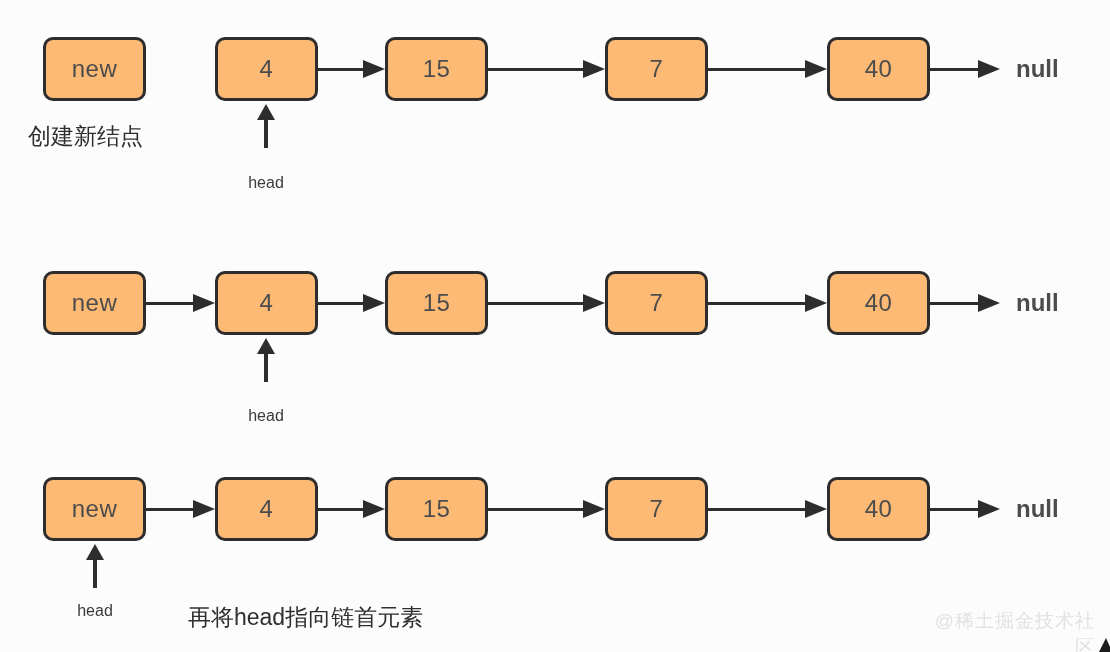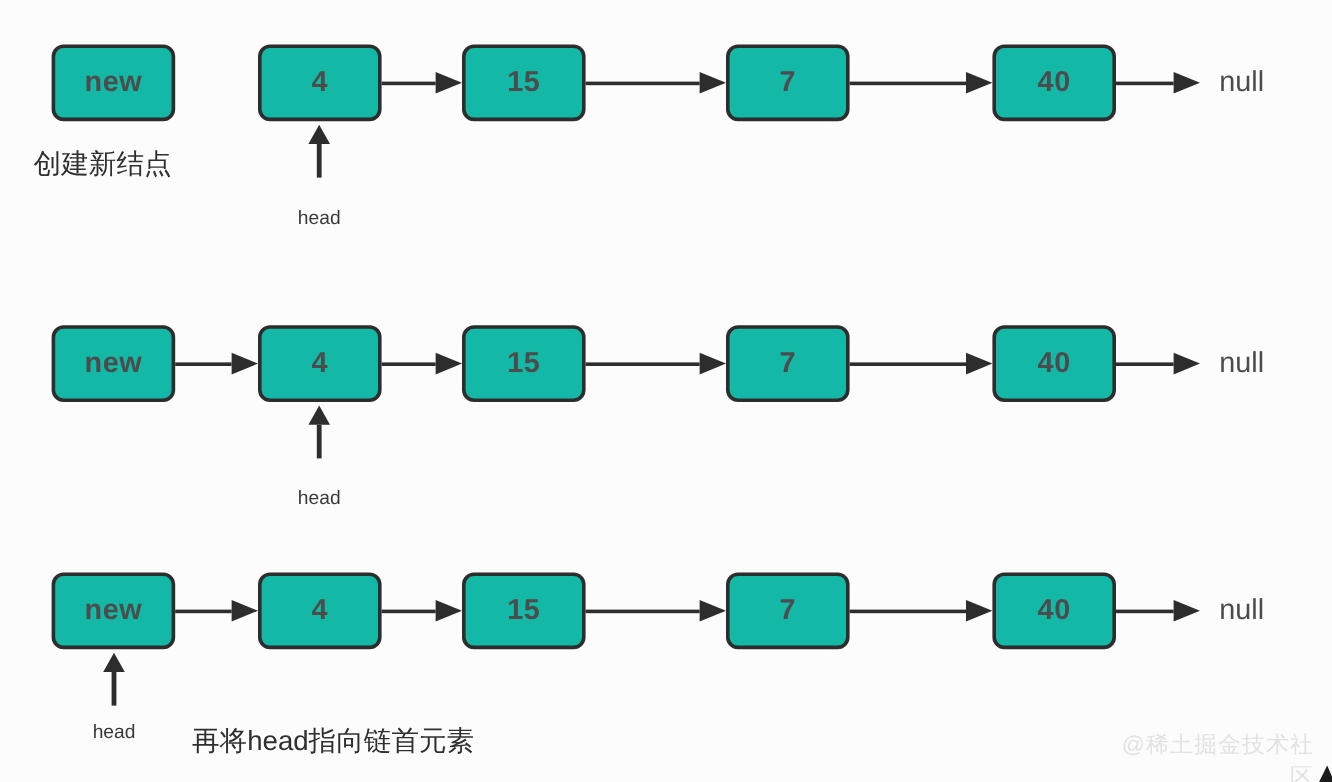--- a/index.html
+++ b/index.html
@@ -17,25 +17,24 @@
     position:relative;
     overflow:hidden;
   }
   .canvas{position:absolute;left:0;top:0;width:1110px;height:652px;}
 
   .node{
     position:absolute;
     width:103px;height:64px;
     border:3px solid var(--stroke);
     border-radius:10px;
-    background:#14b8a6;
+    background:#fdba74;
     display:flex;align-items:center;justify-content:center;
     font-size:24px;color:var(--node-text);
     letter-spacing:0.5px;
-    font-weight:bold;
   }
 
   
   .harrow{
     position:absolute;height:3px;background:var(--stroke);
   }
   .harrow::after{
     content:"";position:absolute;right:-22px;top:-7.5px;
     width:0;height:0;
     border-left:22px solid var(--stroke);
@@ -50,21 +49,21 @@
   .varrow::before{
     content:"";position:absolute;top:-16px;left:-7px;
     width:0;height:0;
     border-bottom:16px solid var(--stroke);
     border-left:9px solid transparent;
     border-right:9px solid transparent;
   }
 
   .nulltext{
     position:absolute;width:60px;height:64px;line-height:64px;
-    font-size:24px;color:var(--node-text);text-align:left;
+    font-size:24px;color:var(--node-text);text-align:left;font-weight:bold;
   }
   .headlabel{
     position:absolute;width:100px;text-align:center;
     font-size:16px;color:var(--label-text);
   }
   .caption{
     position:absolute;font-size:23px;color:var(--caption-text);
     white-space:nowrap;
   }
   .watermark{
@@ -154,20 +153,20 @@
     </div>
 
   <div class="harrow" style="left:318px;top:507.5px;width:45px"></div>
   <div class="harrow" style="left:488px;top:507.5px;width:95px"></div>
   <div class="harrow" style="left:708px;top:507.5px;width:97px"></div>
   <div class="harrow" style="left:930px;top:507.5px;width:48px"></div>
   <div class="nulltext" style="left:1016px;top:477px">null</div>
 
   <div class="varrow" style="left:93px;top:560px"></div>
   <div class="headlabel" style="left:45px;top:602px">head</div>
-  <div class="caption" style="left:160px;top:602px">再将head指向链首元素</div>
+  <div class="caption" style="left:188px;top:602px">再将head指向链首元素</div>
 
   <div class="watermark">@稀土掘金技术社区</div>
   <svg class="corner-mark" viewBox="0 0 12 15">
     <polygon points="1,15 8,1 12,10 12,15" fill="#1c1c1c"></polygon>
   </svg>
 
 </div>
 
 </body></html>

